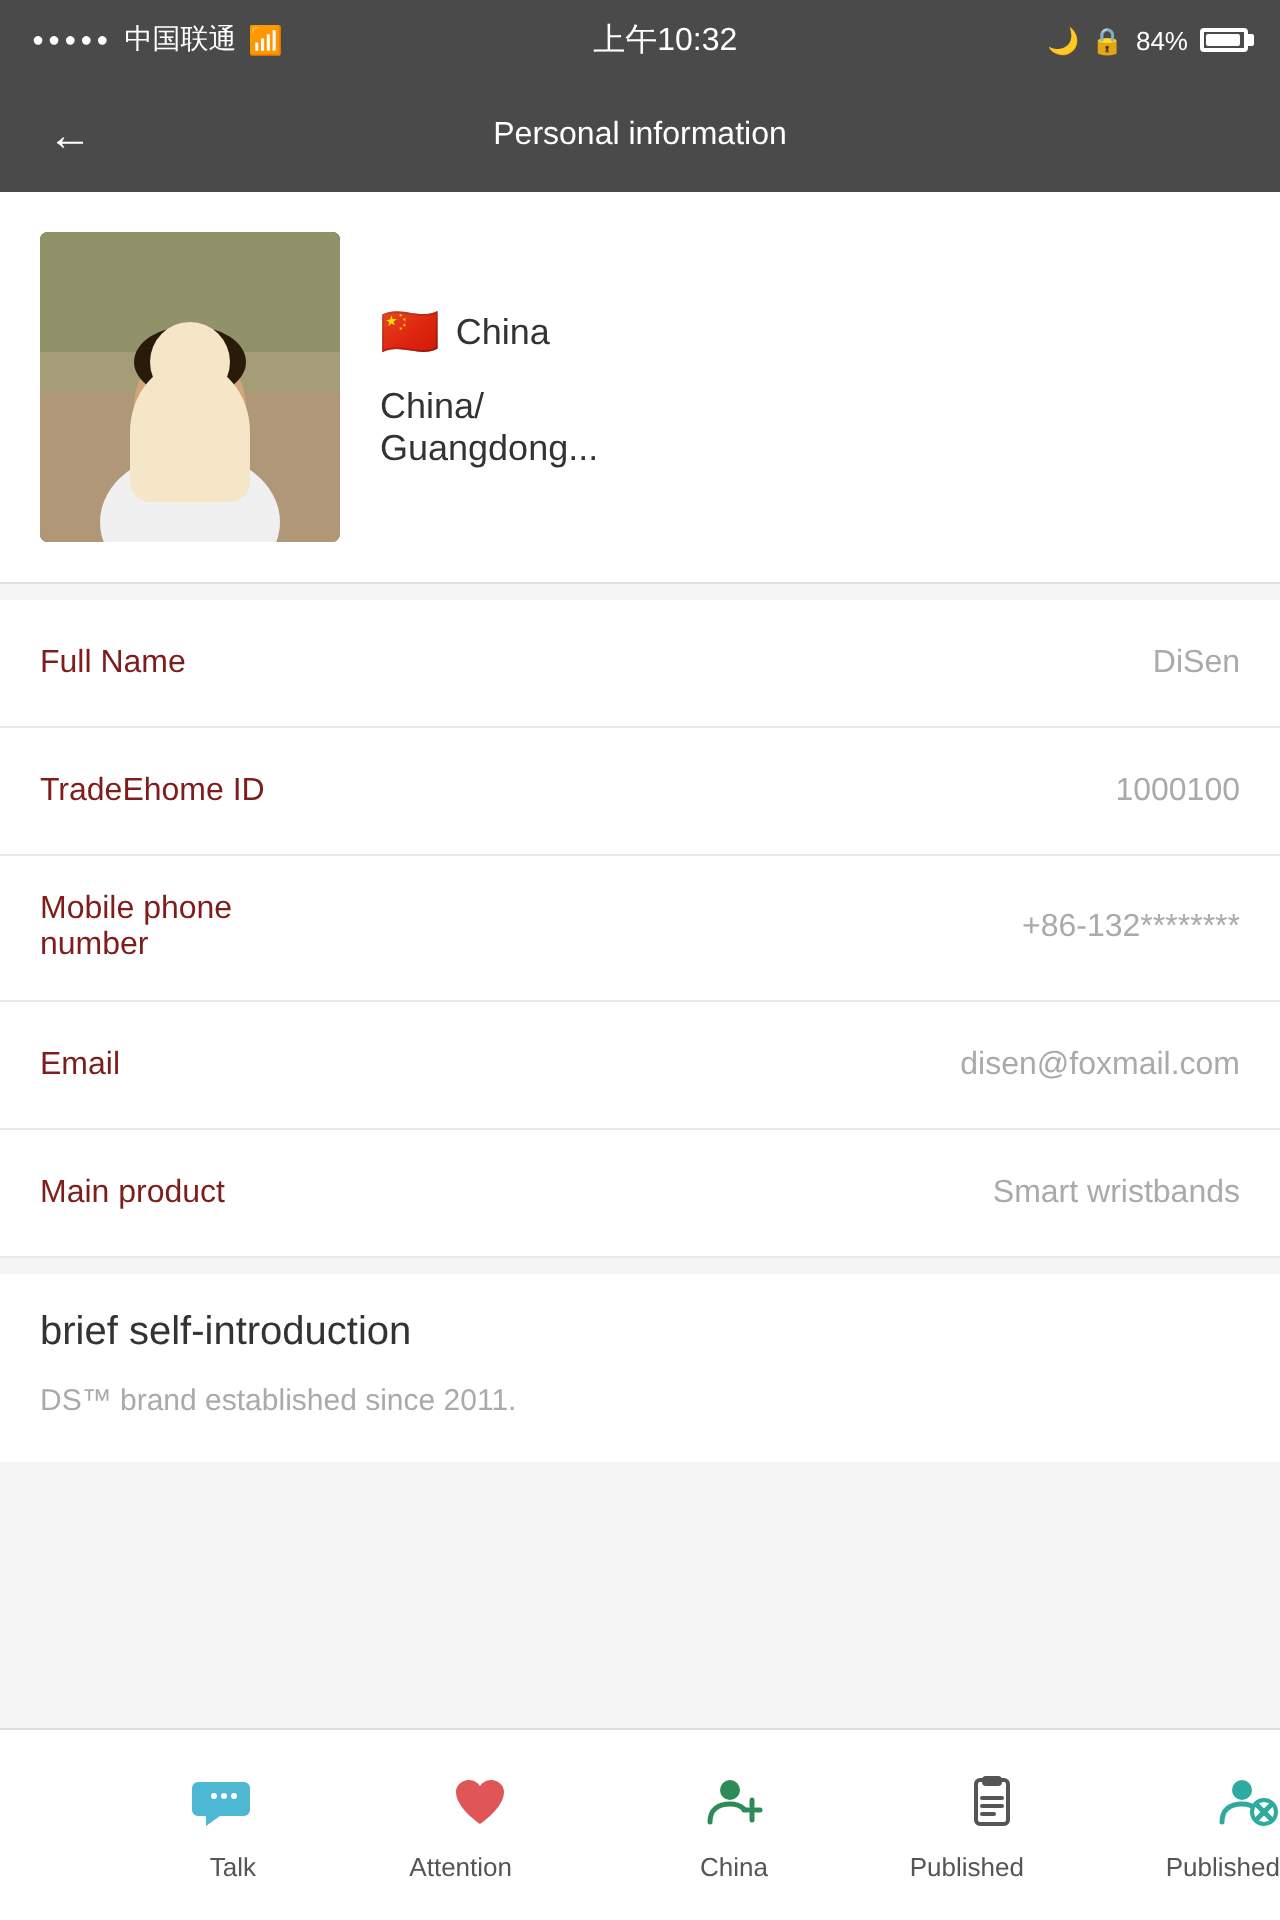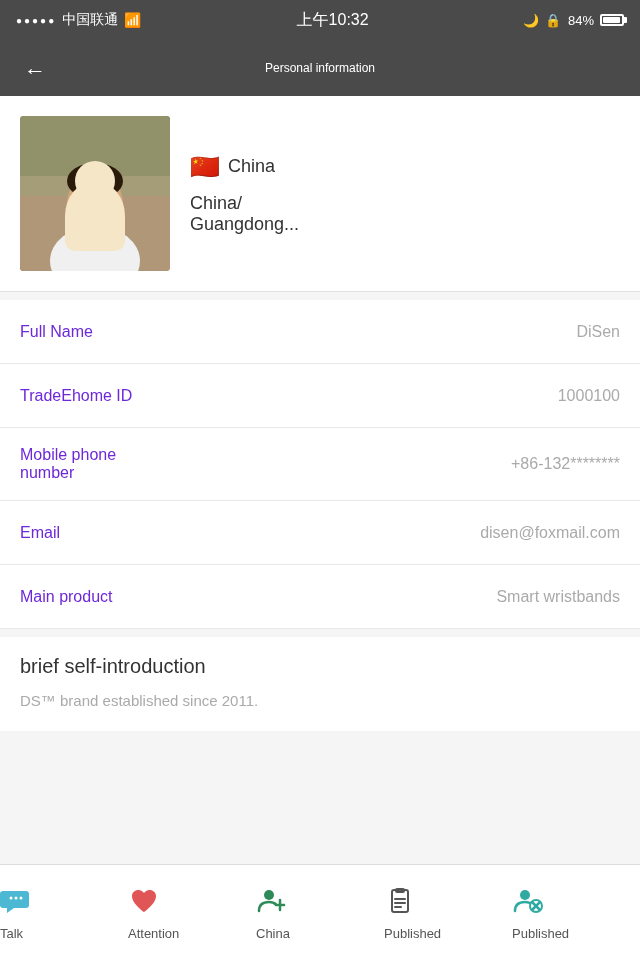--- a/index.html
+++ b/index.html
@@ -62,21 +62,21 @@
     }
     .nav-back {
       color: white;
       font-size: 22px;
       cursor: pointer;
       padding: 8px;
       margin-right: 8px;
     }
     .nav-title {
       color: white;
-      font-size: 12px;
+      font-size: 16px;
       font-weight: 500;
       position: absolute;
       left: 50%;
       transform: translateX(-50%);
     }
 
     
     .profile-section {
       background: white;
       padding: 20px 20px;
@@ -157,21 +157,21 @@
     }
     .info-row {
       display: flex;
       align-items: center;
       padding: 18px 20px;
       border-bottom: 1px solid #e8e8e8;
       min-height: 64px;
     }
     .info-label {
       font-size: 16px;
-      color: #6d28d9;
+      color: #7f1d1d;
       font-weight: 400;
       min-width: 180px;
       flex-shrink: 0;
     }
     .info-value {
       font-size: 16px;
       color: #aaa;
       text-align: right;
       flex: 1;
     }
@@ -203,21 +203,21 @@
       height: 96px;
       background: white;
       border-top: 1px solid #ddd;
       display: flex;
       align-items: stretch;
     }
     .tab-item {
       flex: 1;
       display: flex;
       flex-direction: column;
-      align-items: flex-start;
+      align-items: flex-end;
       justify-content: center;
       gap: 4px;
       cursor: pointer;
     }
     .tab-icon {
       font-size: 28px;
       line-height: 1;
     }
     .tab-label {
       font-size: 13px;

